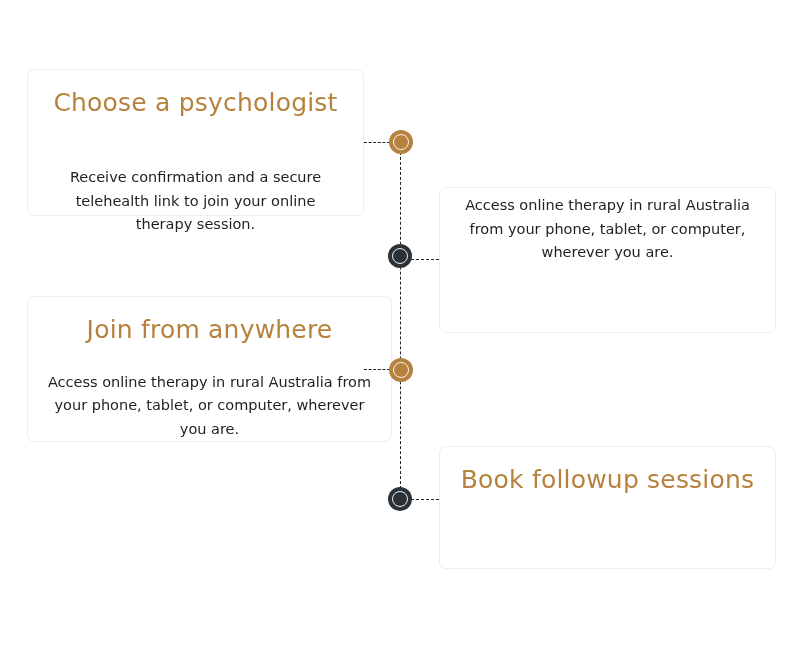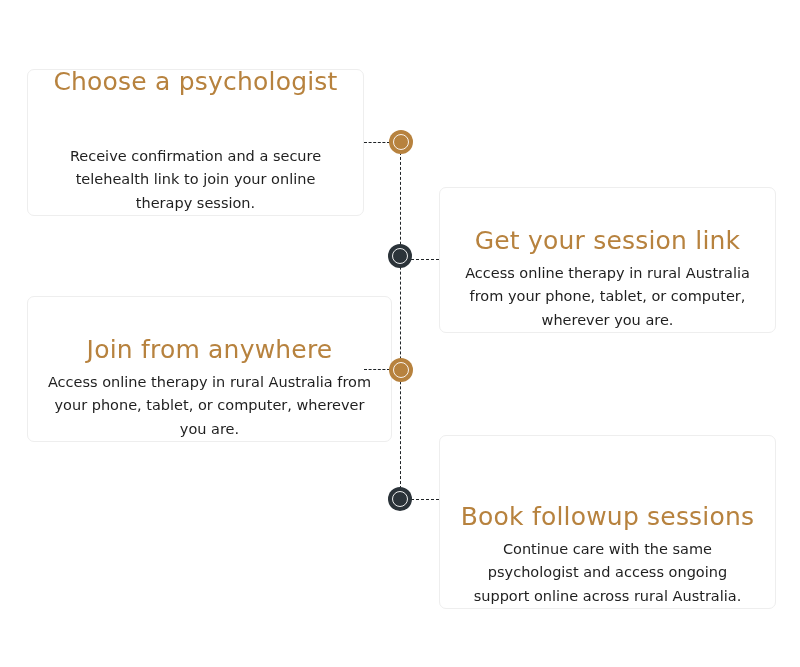--- a/index.html
+++ b/index.html
@@ -29,21 +29,21 @@
     }
     .card {
       position: absolute;
       background: #ffffff;
       border: 1px solid #eeeeee;
       border-radius: 7px;
       text-align: center;
       display: flex;
       flex-direction: column;
       align-items: center;
-      justify-content: flex-end;
+      justify-content: space-between;
     }
     .card-title {
       color: #b7823e;
       font-family: "DejaVu Sans", sans-serif;
       font-weight: 300;
       font-size: 25px;
       letter-spacing: 0.2px;
       line-height: 30px;
       margin-top: 18px;
       font-weight: normal;
@@ -87,39 +87,37 @@
   <div class="card" style="left:27px; top:69px; width:337px; height:147px;">
     <div class="card-title">Choose a psychologist</div>
     <div class="card-desc" style="padding:0 34px;margin-top:48px;">Receive confirmation and a secure telehealth link to join your online therapy session.</div>
   </div>
   <div class="connector" style="left:364px; top:142px; width:26px;"></div>
   <div class="node" style="left:389px; top:130px; background:#b7823e;">
     <div class="ring"></div>
   </div>
 
   <div class="card" style="left:439px; top:187px; width:337px; height:146px;">
-    <div class="card-title">Get your session link</div>
     <div class="card-desc" style="padding:0 14px;">Access online therapy in rural Australia from your phone, tablet, or computer, wherever you are.</div>
   </div>
   <div class="connector" style="left:411px; top:259px; width:28px;"></div>
   <div class="node" style="left:388px; top:244px; background:#2b3339;">
     <div class="ring"></div>
   </div>
 
   <div class="card" style="left:27px; top:296px; width:365px; height:146px;">
     <div class="card-title">Join from anywhere</div>
     <div class="card-desc" style="padding:0 14px;">Access online therapy in rural Australia from your phone, tablet, or computer, wherever you are.</div>
   </div>
   <div class="connector" style="left:364px; top:369px; width:26px;"></div>
   <div class="node" style="left:389px; top:358px; background:#b7823e;">
     <div class="ring"></div>
   </div>
 
-  <div class="card" style="left:439px; top:435px; width:337px; height:174px;">
+  <div class="card" style="left:439px; top:446px; width:337px; height:123px;">
     <div class="card-title">Book followup sessions</div>
-    <div class="card-desc" style="padding:0 24px;">Continue care with the same psychologist and access ongoing support online across rural Australia.</div>
   </div>
   <div class="connector" style="left:411px; top:499px; width:28px;"></div>
   <div class="node" style="left:388px; top:487px; background:#2b3339;">
     <div class="ring"></div>
   </div>
 
 </div>
 
 </body></html>

